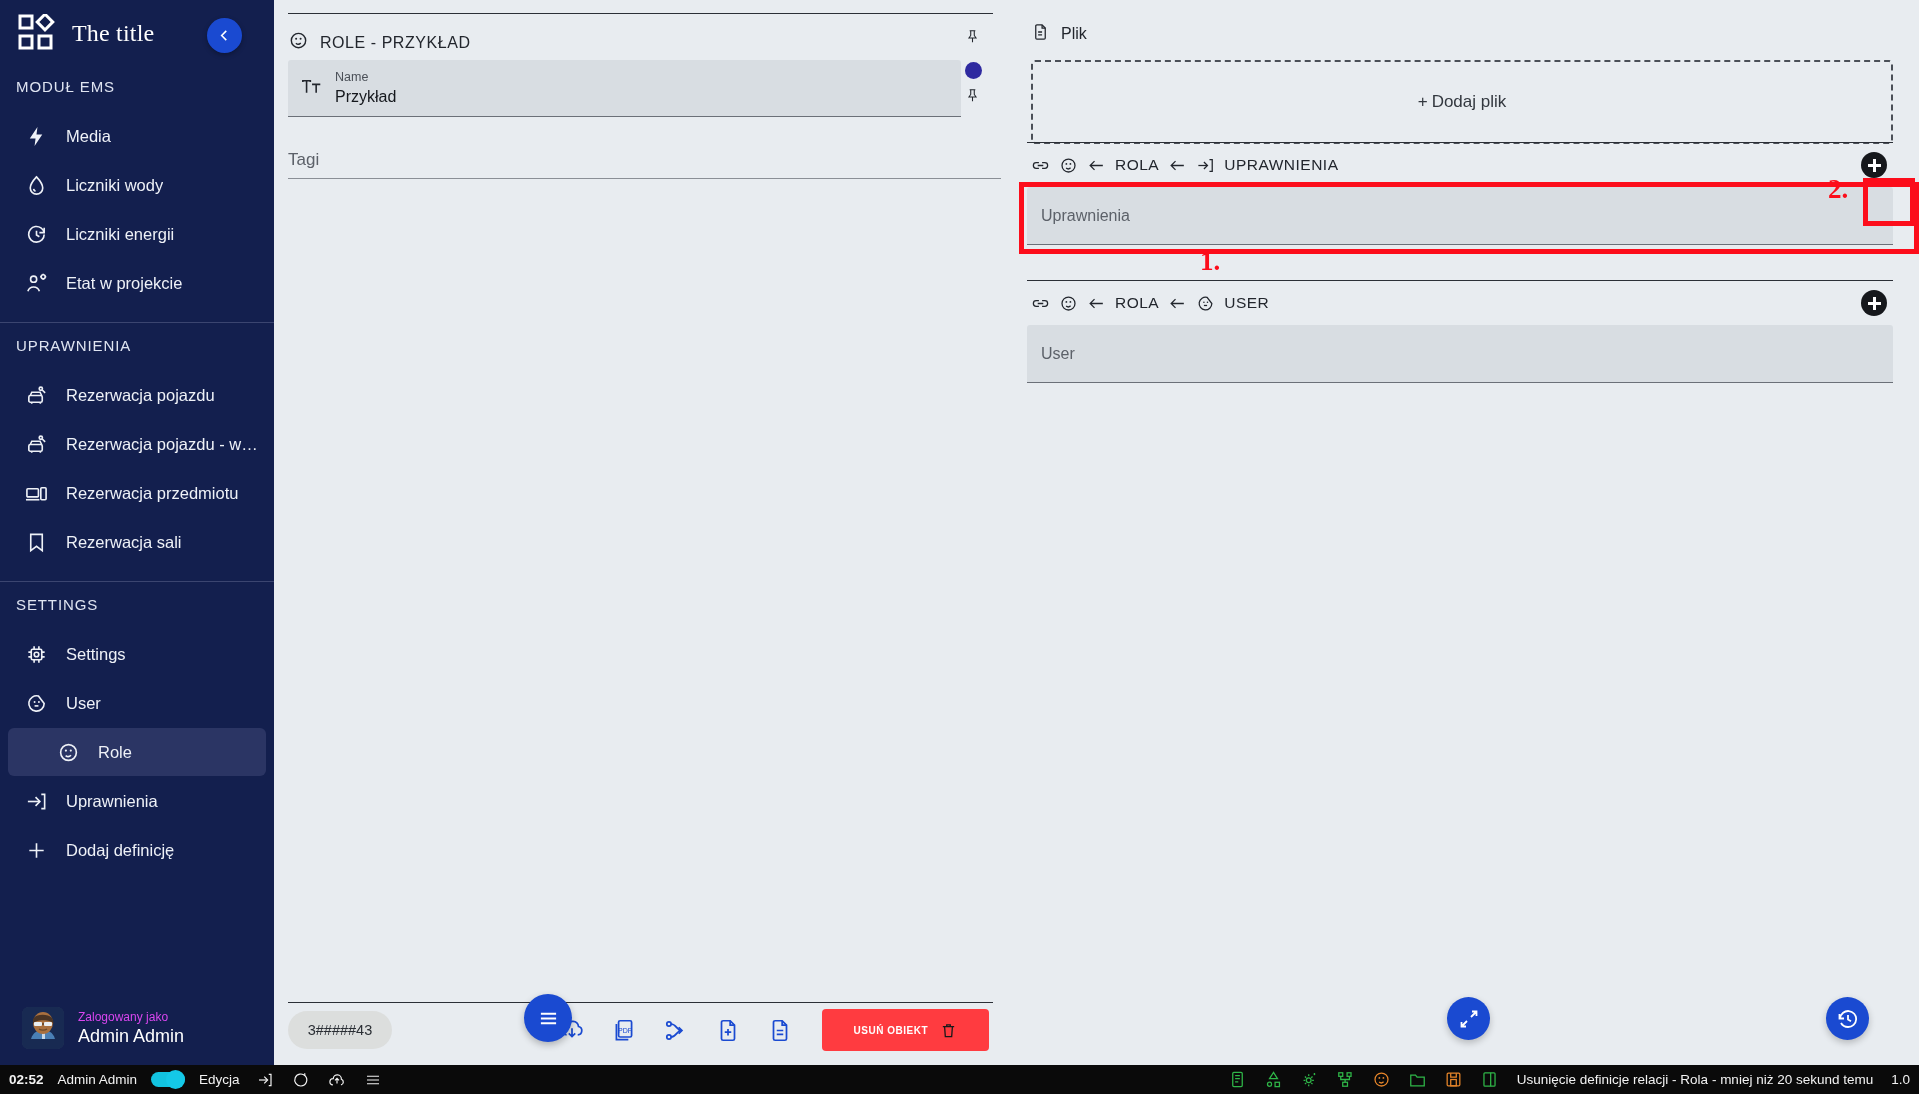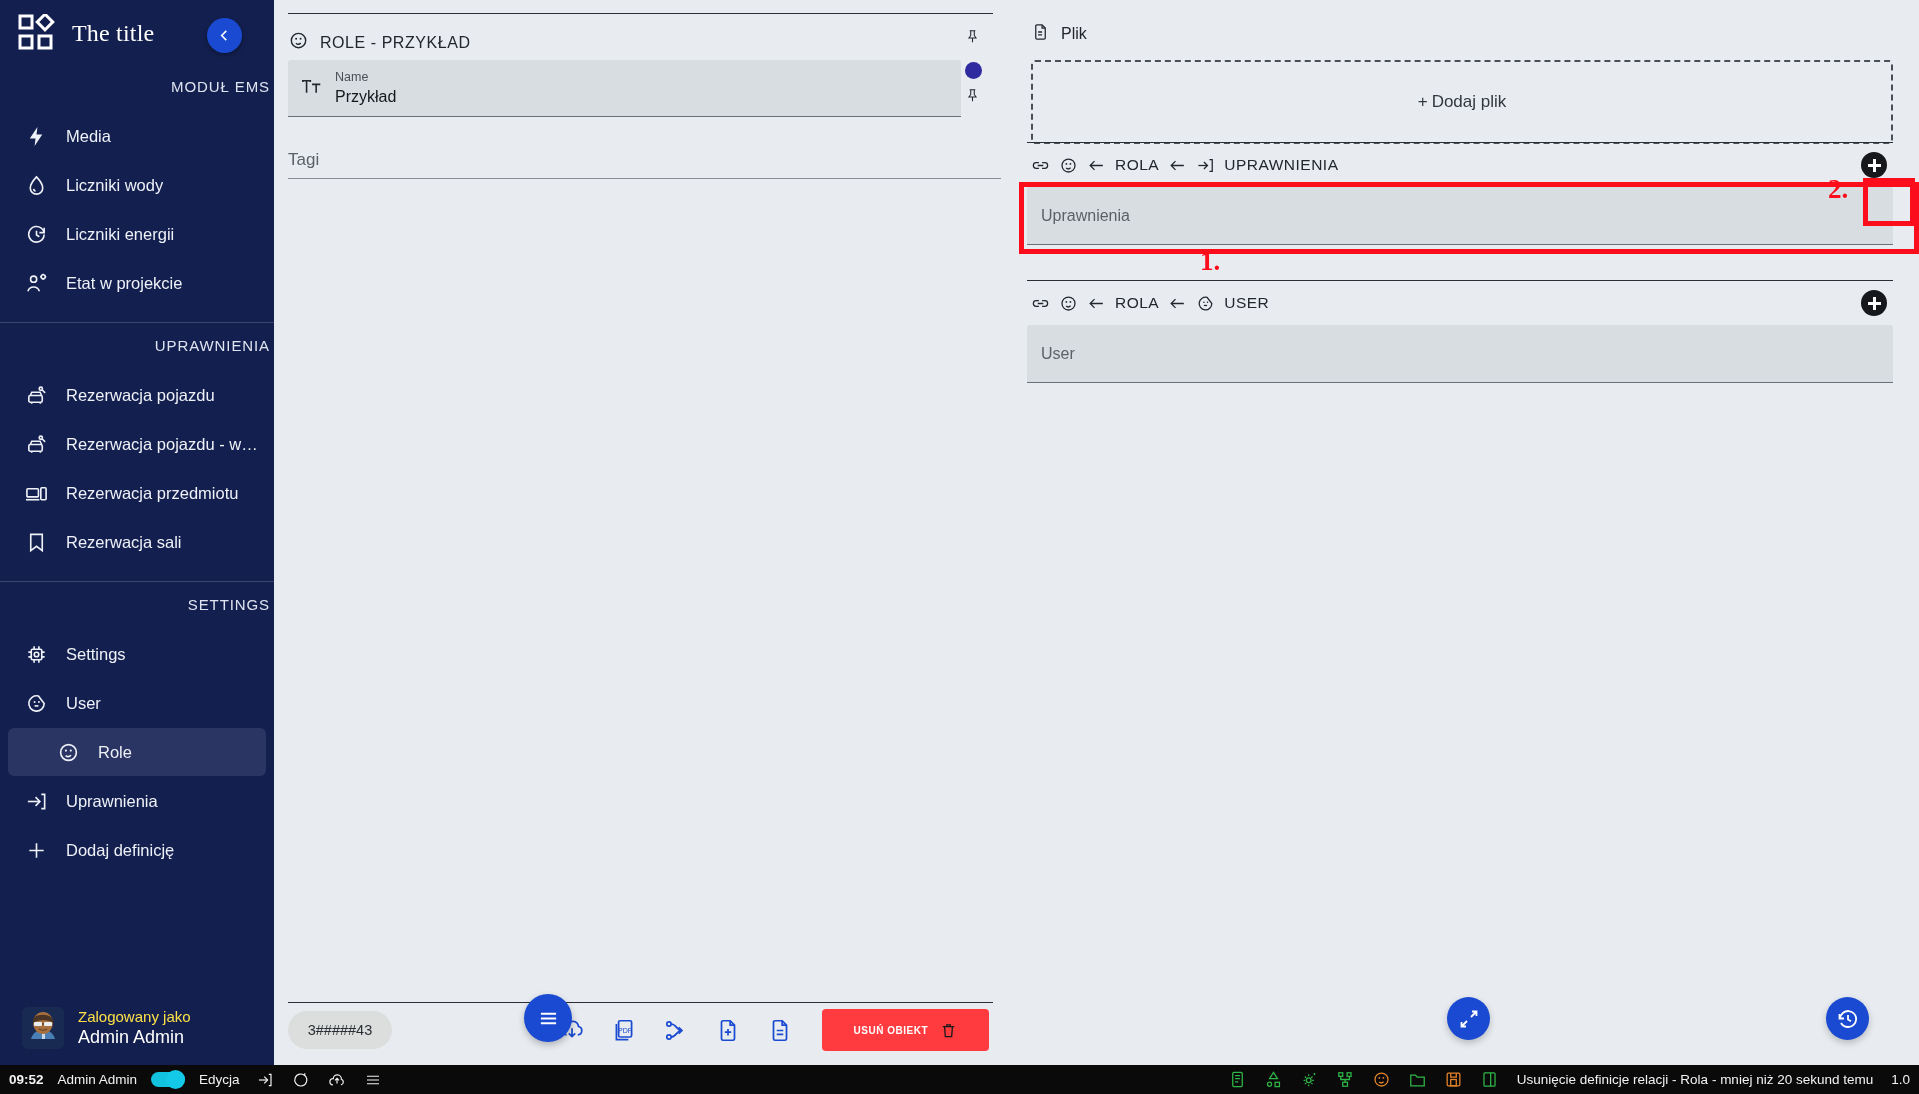--- a/index.html
+++ b/index.html
@@ -18,43 +18,43 @@
     background: #131f4e;
     color: #eef1f7;
     display: flex; flex-direction: column;
   }
   .brand { display: flex; align-items: center; gap: 14px; padding: 14px 0 12px 18px; font-family: Liberation Serif, serif; }
   .brand-title { font-size: 24px; font-weight: 400; letter-spacing: .2px; color: #fff; }
   .logo { width: 40px; height: 38px; flex: 0 0 auto; }
 
   .nav-scroll { flex: 1 1 auto; overflow: hidden; }
   .sect-title {
-    text-align: right; font-size: 15px; letter-spacing: .9px;
-    color: #dfe4f1; padding: 14px 4px 16px; font-weight: 400;
+    text-align: left; font-size: 15px; letter-spacing: .9px;
+    color: #dfe4f1; padding: 14px 16px 16px; font-weight: 400;
   }
   .sect { border-bottom: 1px solid #3b4570; padding-bottom: 14px; }
   .sect:last-child { border-bottom: none; }
 
   .nav-item {
     display: flex; align-items: center; gap: 18px;
     height: 48px; margin: 1px 8px; padding-left: 16px;
     border-radius: 6px; cursor: pointer;
     font-size: 16.5px; color: #eef1f7; white-space: nowrap;
   }
   .nav-item .ico { width: 24px; height: 24px; flex: 0 0 24px; display: flex; align-items: center; justify-content: center; }
   .nav-item .ico svg { width: 23px; height: 23px; stroke: #eef1f7; fill: none; stroke-width: 1.7; }
   .nav-item.active { background: #2b3564; padding-left: 48px; }
   .nav-label { overflow: hidden; text-overflow: ellipsis; }
 
   .user-box { display: flex; align-items: center; gap: 14px; padding: 10px 0 16px 22px; }
   .avatar {
     width: 42px; height: 42px; border-radius: 7px; flex: 0 0 42px;
     background: #2a3a5c; overflow: hidden; position: relative;
   }
-  .user-sub { font-size: 15px; color: #fde047; }
+  .user-sub { font-size: 12px; color: #d946ef; }
   .user-name { font-size: 18px; color: #fff; margin-top: 2px; }
 
   
   .collapse-fab {
     position: absolute; left: 207px; top: 18px;
     width: 35px; height: 35px; border-radius: 50%;
     background: #1a4ad1; color: #fff; z-index: 40;
     display: flex; align-items: center; justify-content: center;
     cursor: pointer; box-shadow: 0 2px 5px rgba(0,0,0,.3);
   }
@@ -595,21 +595,21 @@
   </section>
 
   <div class="anno-box" style="left:1019px; top:182px; width:900px; height:72px"></div>
   <div class="anno-num" style="left:1200px; top:246px">1.</div>
 
   <div class="anno-box" style="left:1863px; top:178px; width:52px; height:48px"></div>
   <div class="anno-num" style="left:1828px; top:174px">2.</div>
 
   <div class="statusbar">
     <div class="sb-left">
-      <span class="sb-time">09:52</span>
+      <span class="sb-time">02:52</span>
       <span>Admin Admin</span>
       <span class="toggle"></span>
       <span>Edycja</span>
       <span class="sb-ico">
         <svg viewBox="0 0 24 24">
             <path d="M4 12h11"></path>
             <path d="M11 7.5l4.5 4.5L11 16.5"></path>
             <path d="M17 4.5h3v15h-3"></path>
           </svg>
       </span>

